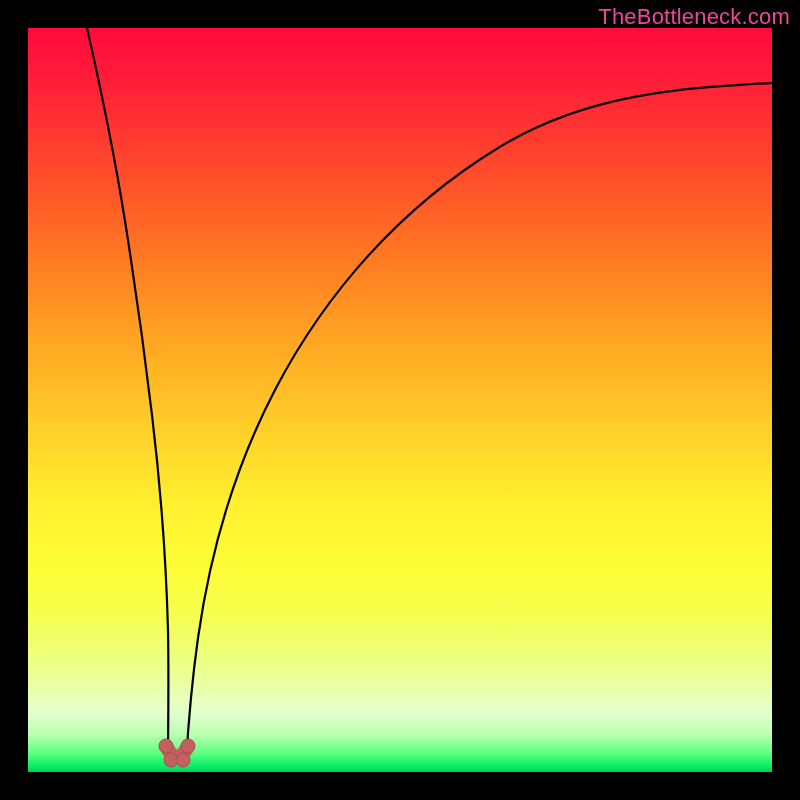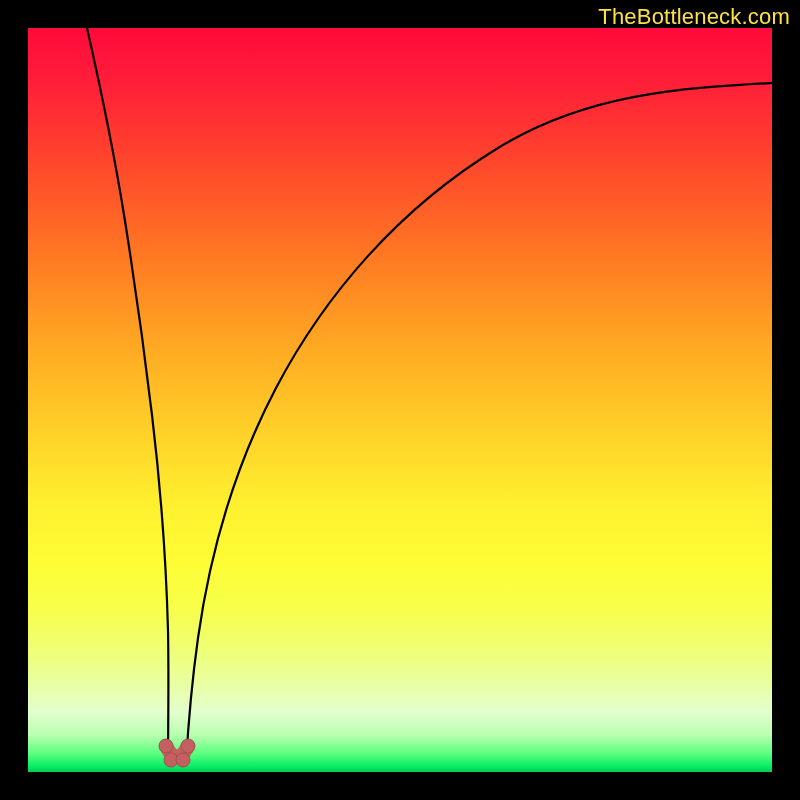--- a/index.html
+++ b/index.html
@@ -44,21 +44,21 @@
       #b8ffb0 95%,
       #5dff80 97.5%,
       #0aee66 99.2%,
       #07cc55 100%
     );
   }
   .watermark {
     position: absolute;
     top: 4px;
     right: 10px;
-    color: #fde047;
+    color: #ec4899;
     font-size: 22px;
     letter-spacing: 0.2px;
     z-index: 10;
   }
   svg.curves {
     position: absolute;
     left: 0;
     top: 0;
     width: 744px;
     height: 744px;

